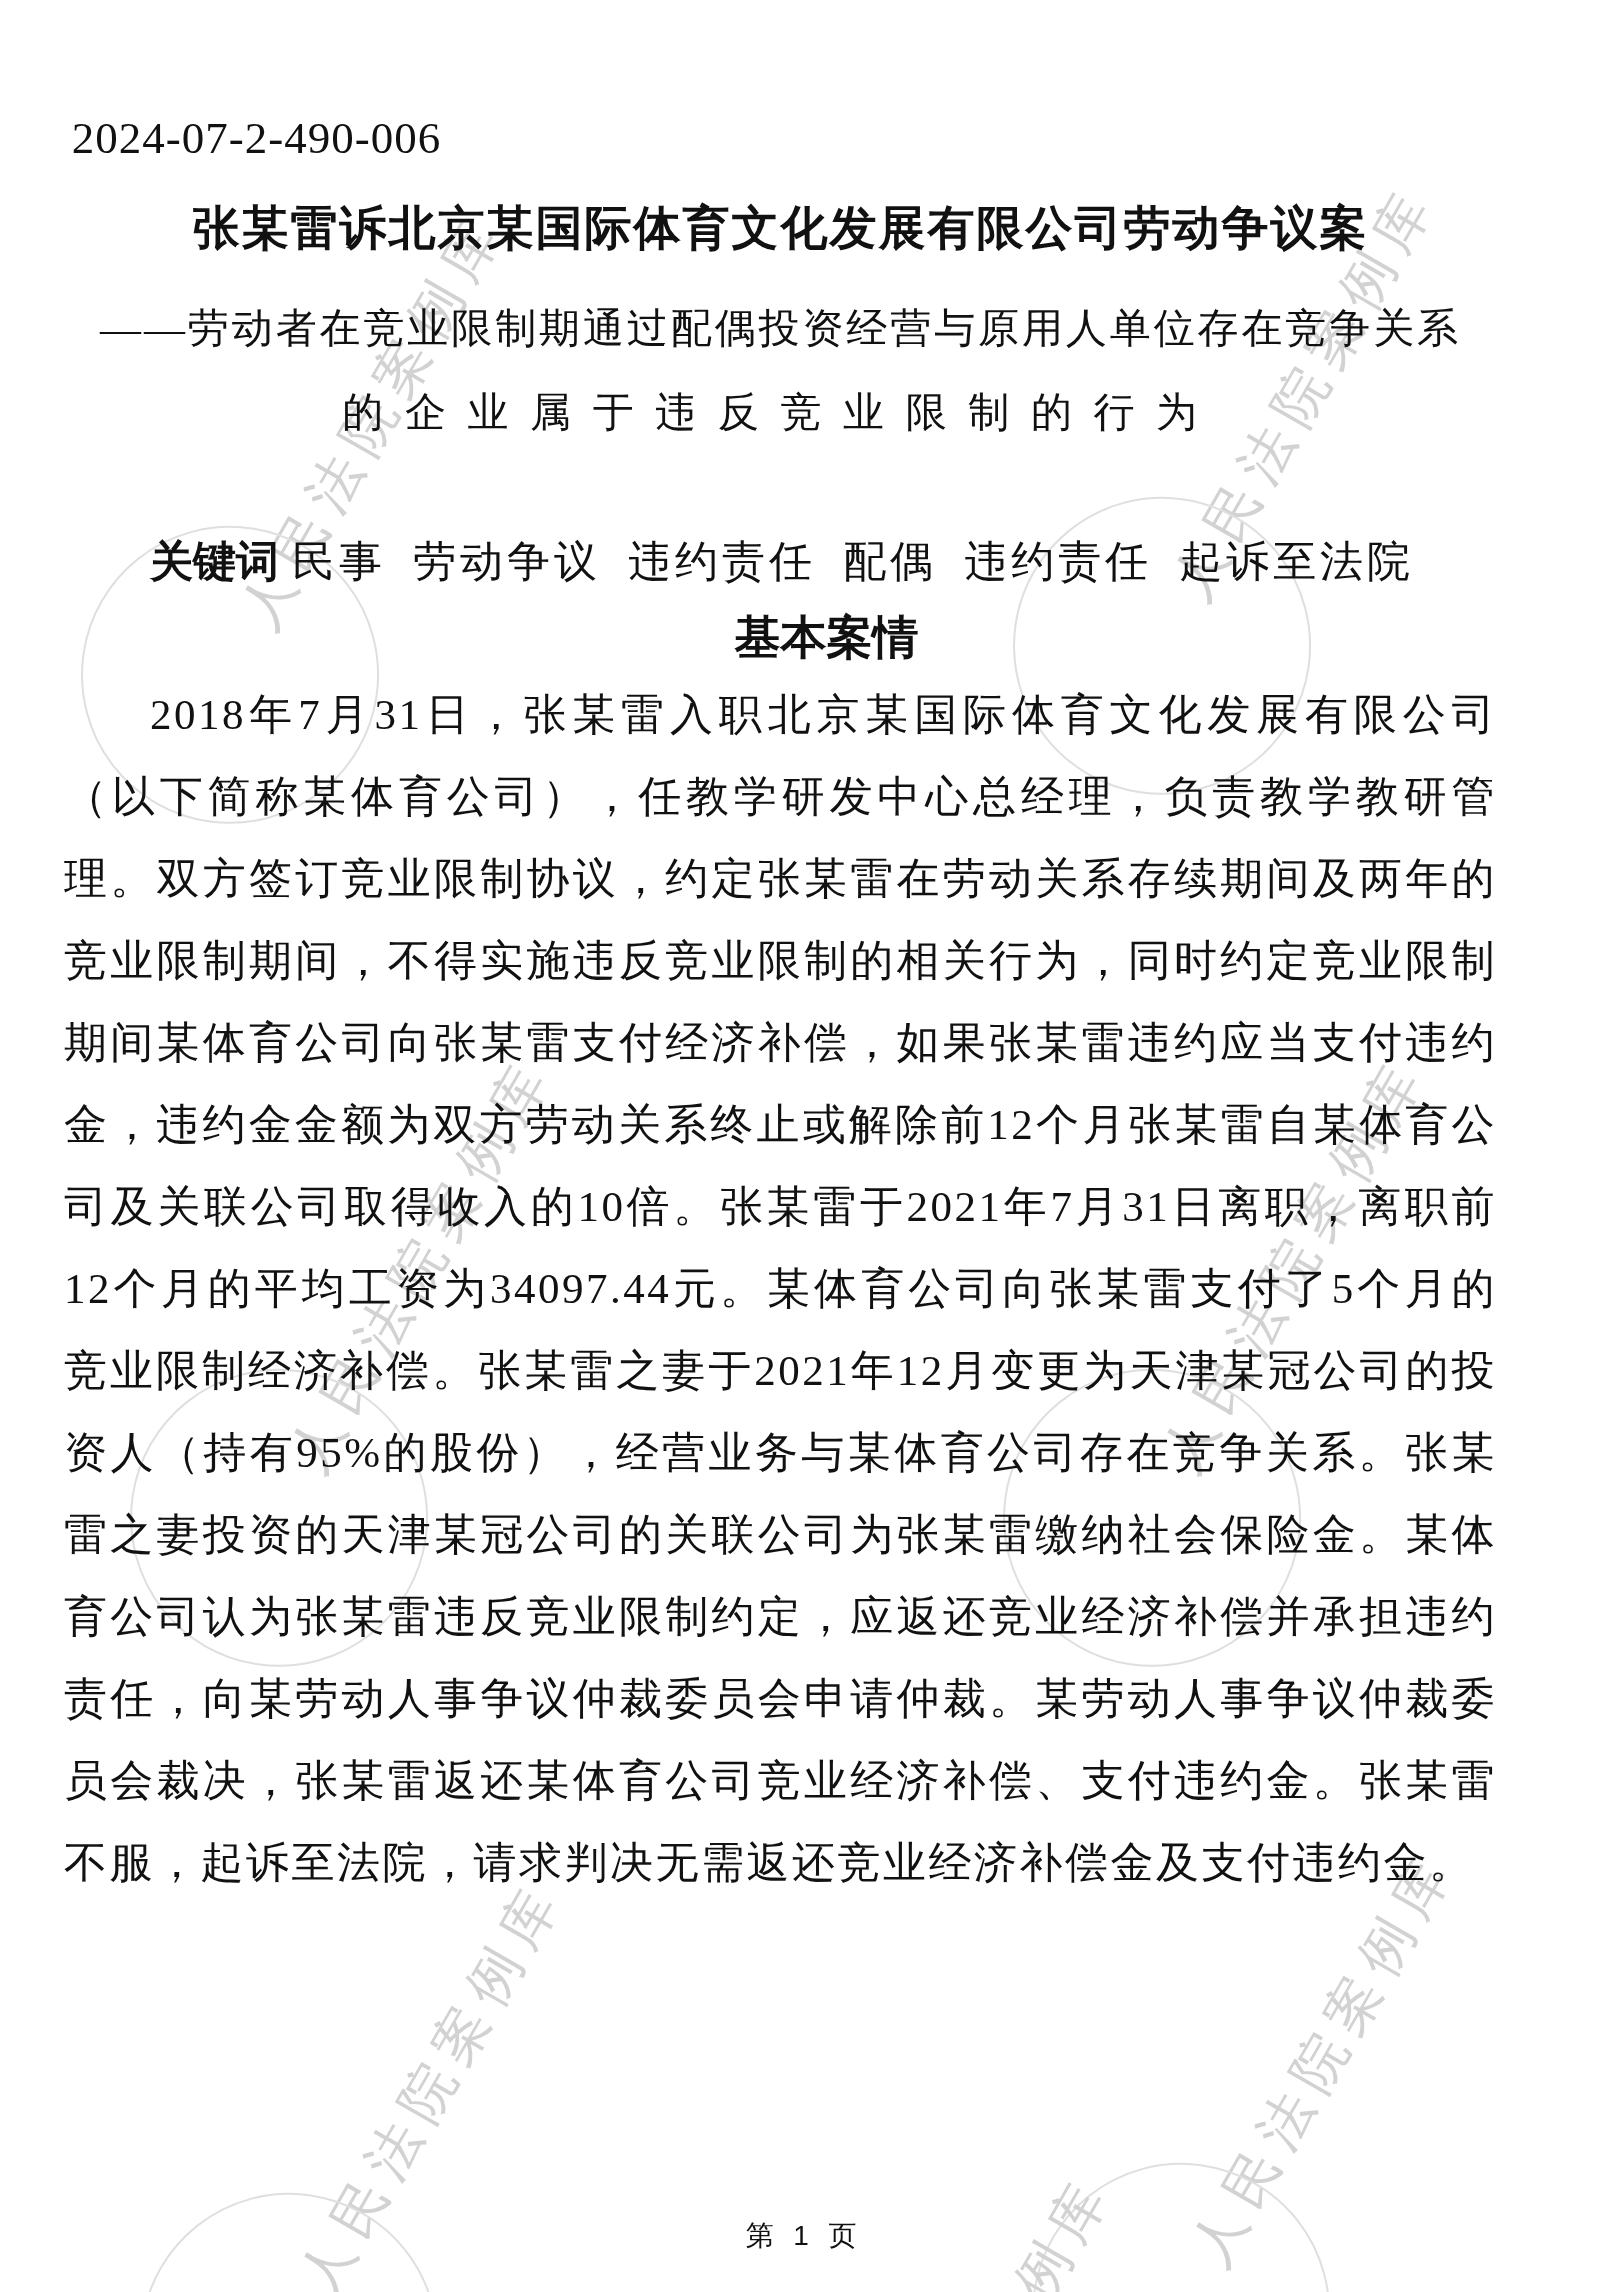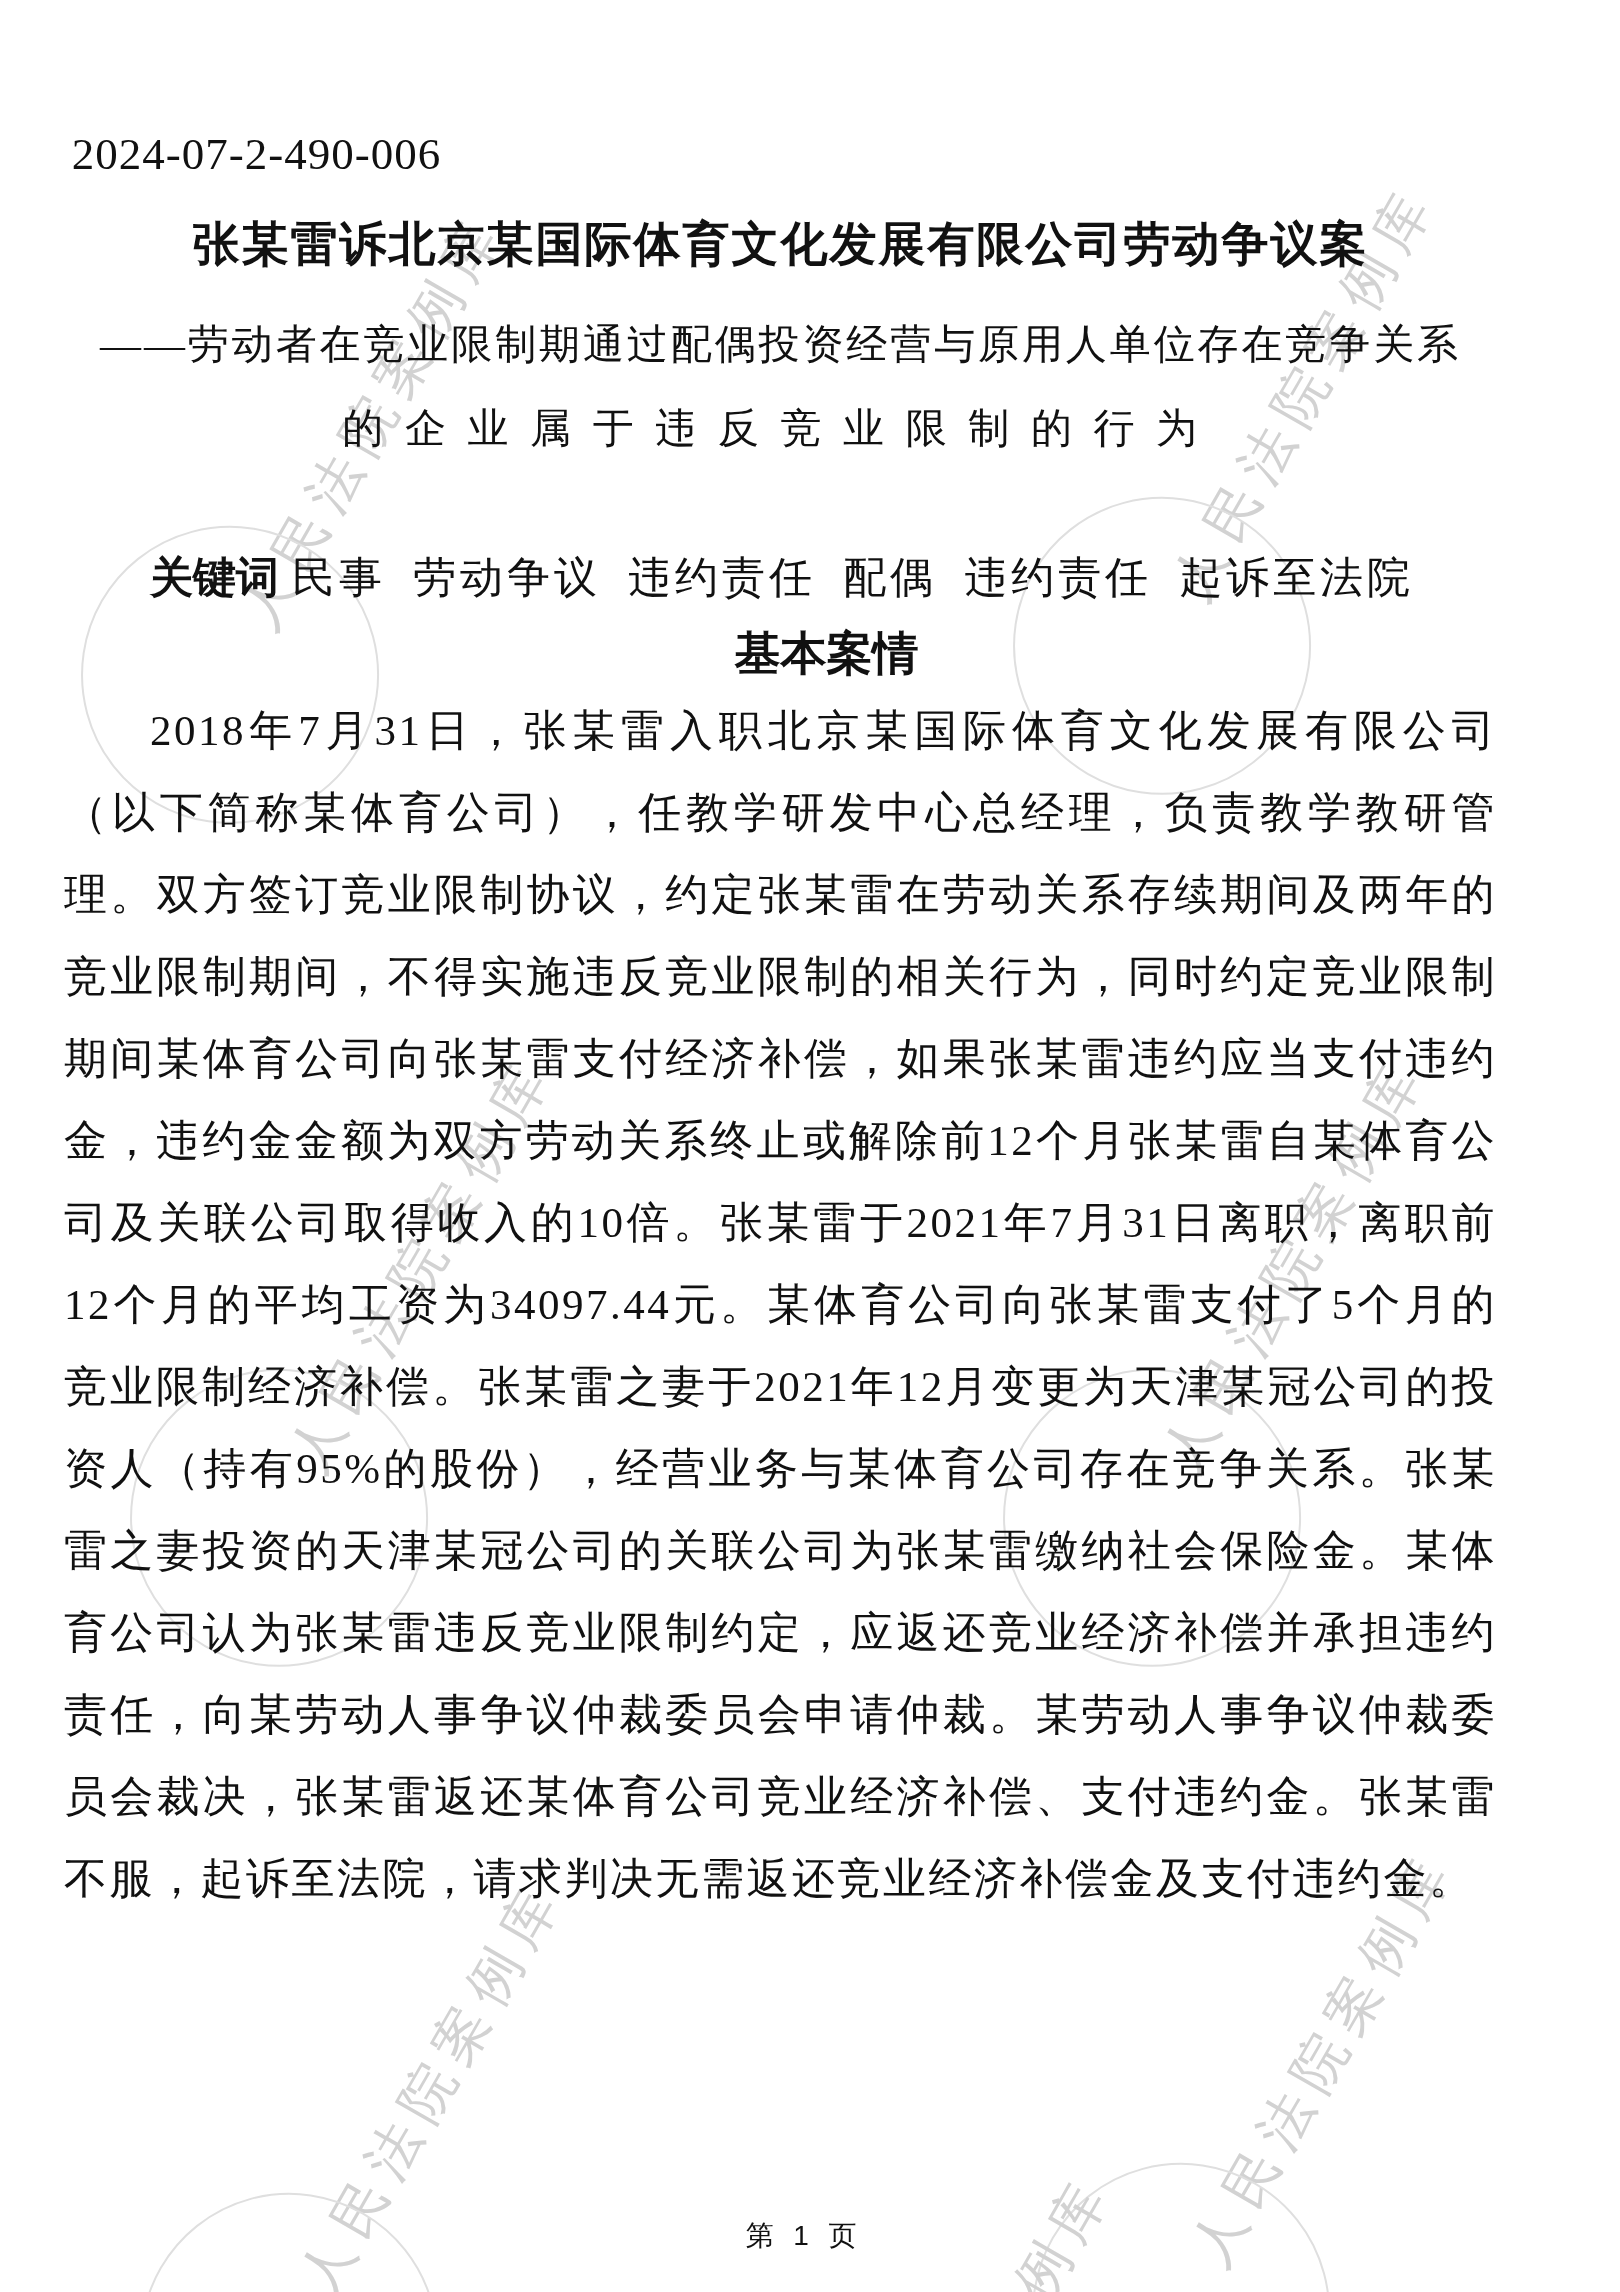--- a/index.html
+++ b/index.html
@@ -27,21 +27,21 @@
     content:"";
     position:absolute;
     width:294px;height:294px;
     border:2.9px solid #dfdfdf;
     border-radius:50%;
     left:-206px;top:-108px;
   }
   
   .content{
     position:absolute;
-    left:64px;top:16px;
+    left:64px;top:0;
     width:1433px;
     z-index:1;
   }
   .doc-number{
     margin:114px 0 0 7.8px;
     font-size:45px;
     line-height:49px;
     letter-spacing:1px;
     font-family:"Liberation Serif","DejaVu Serif",serif;
   }

